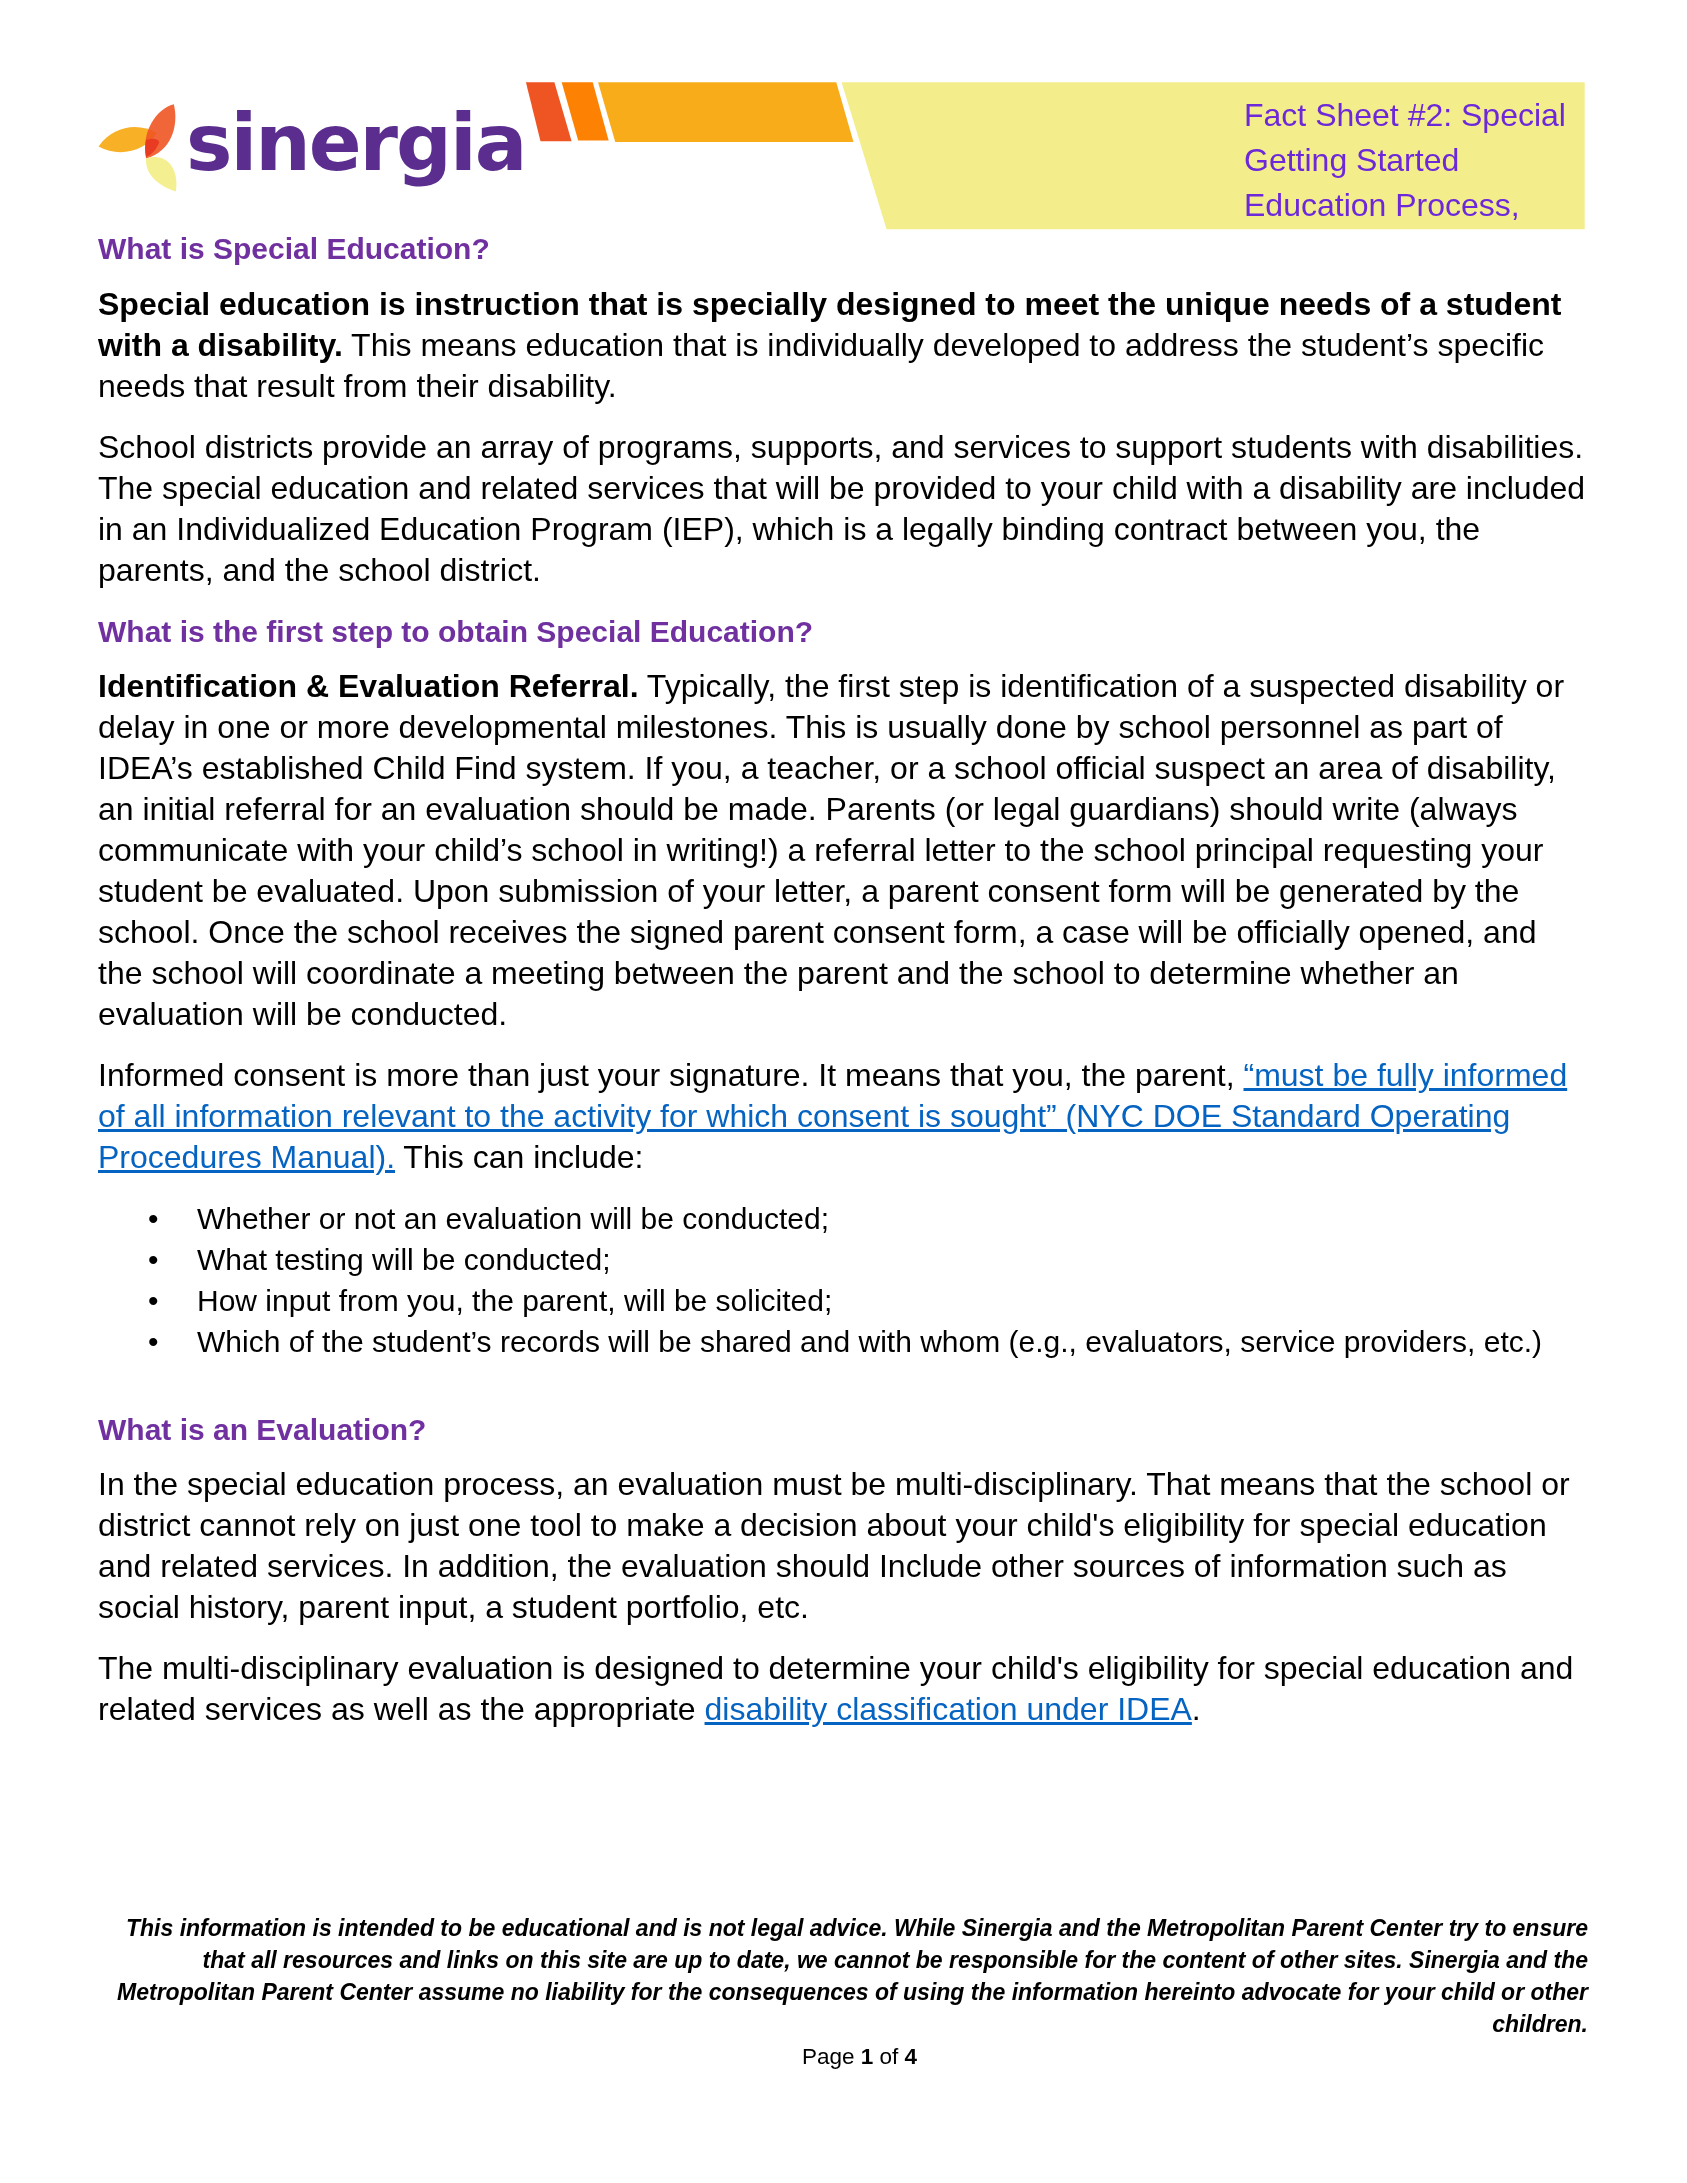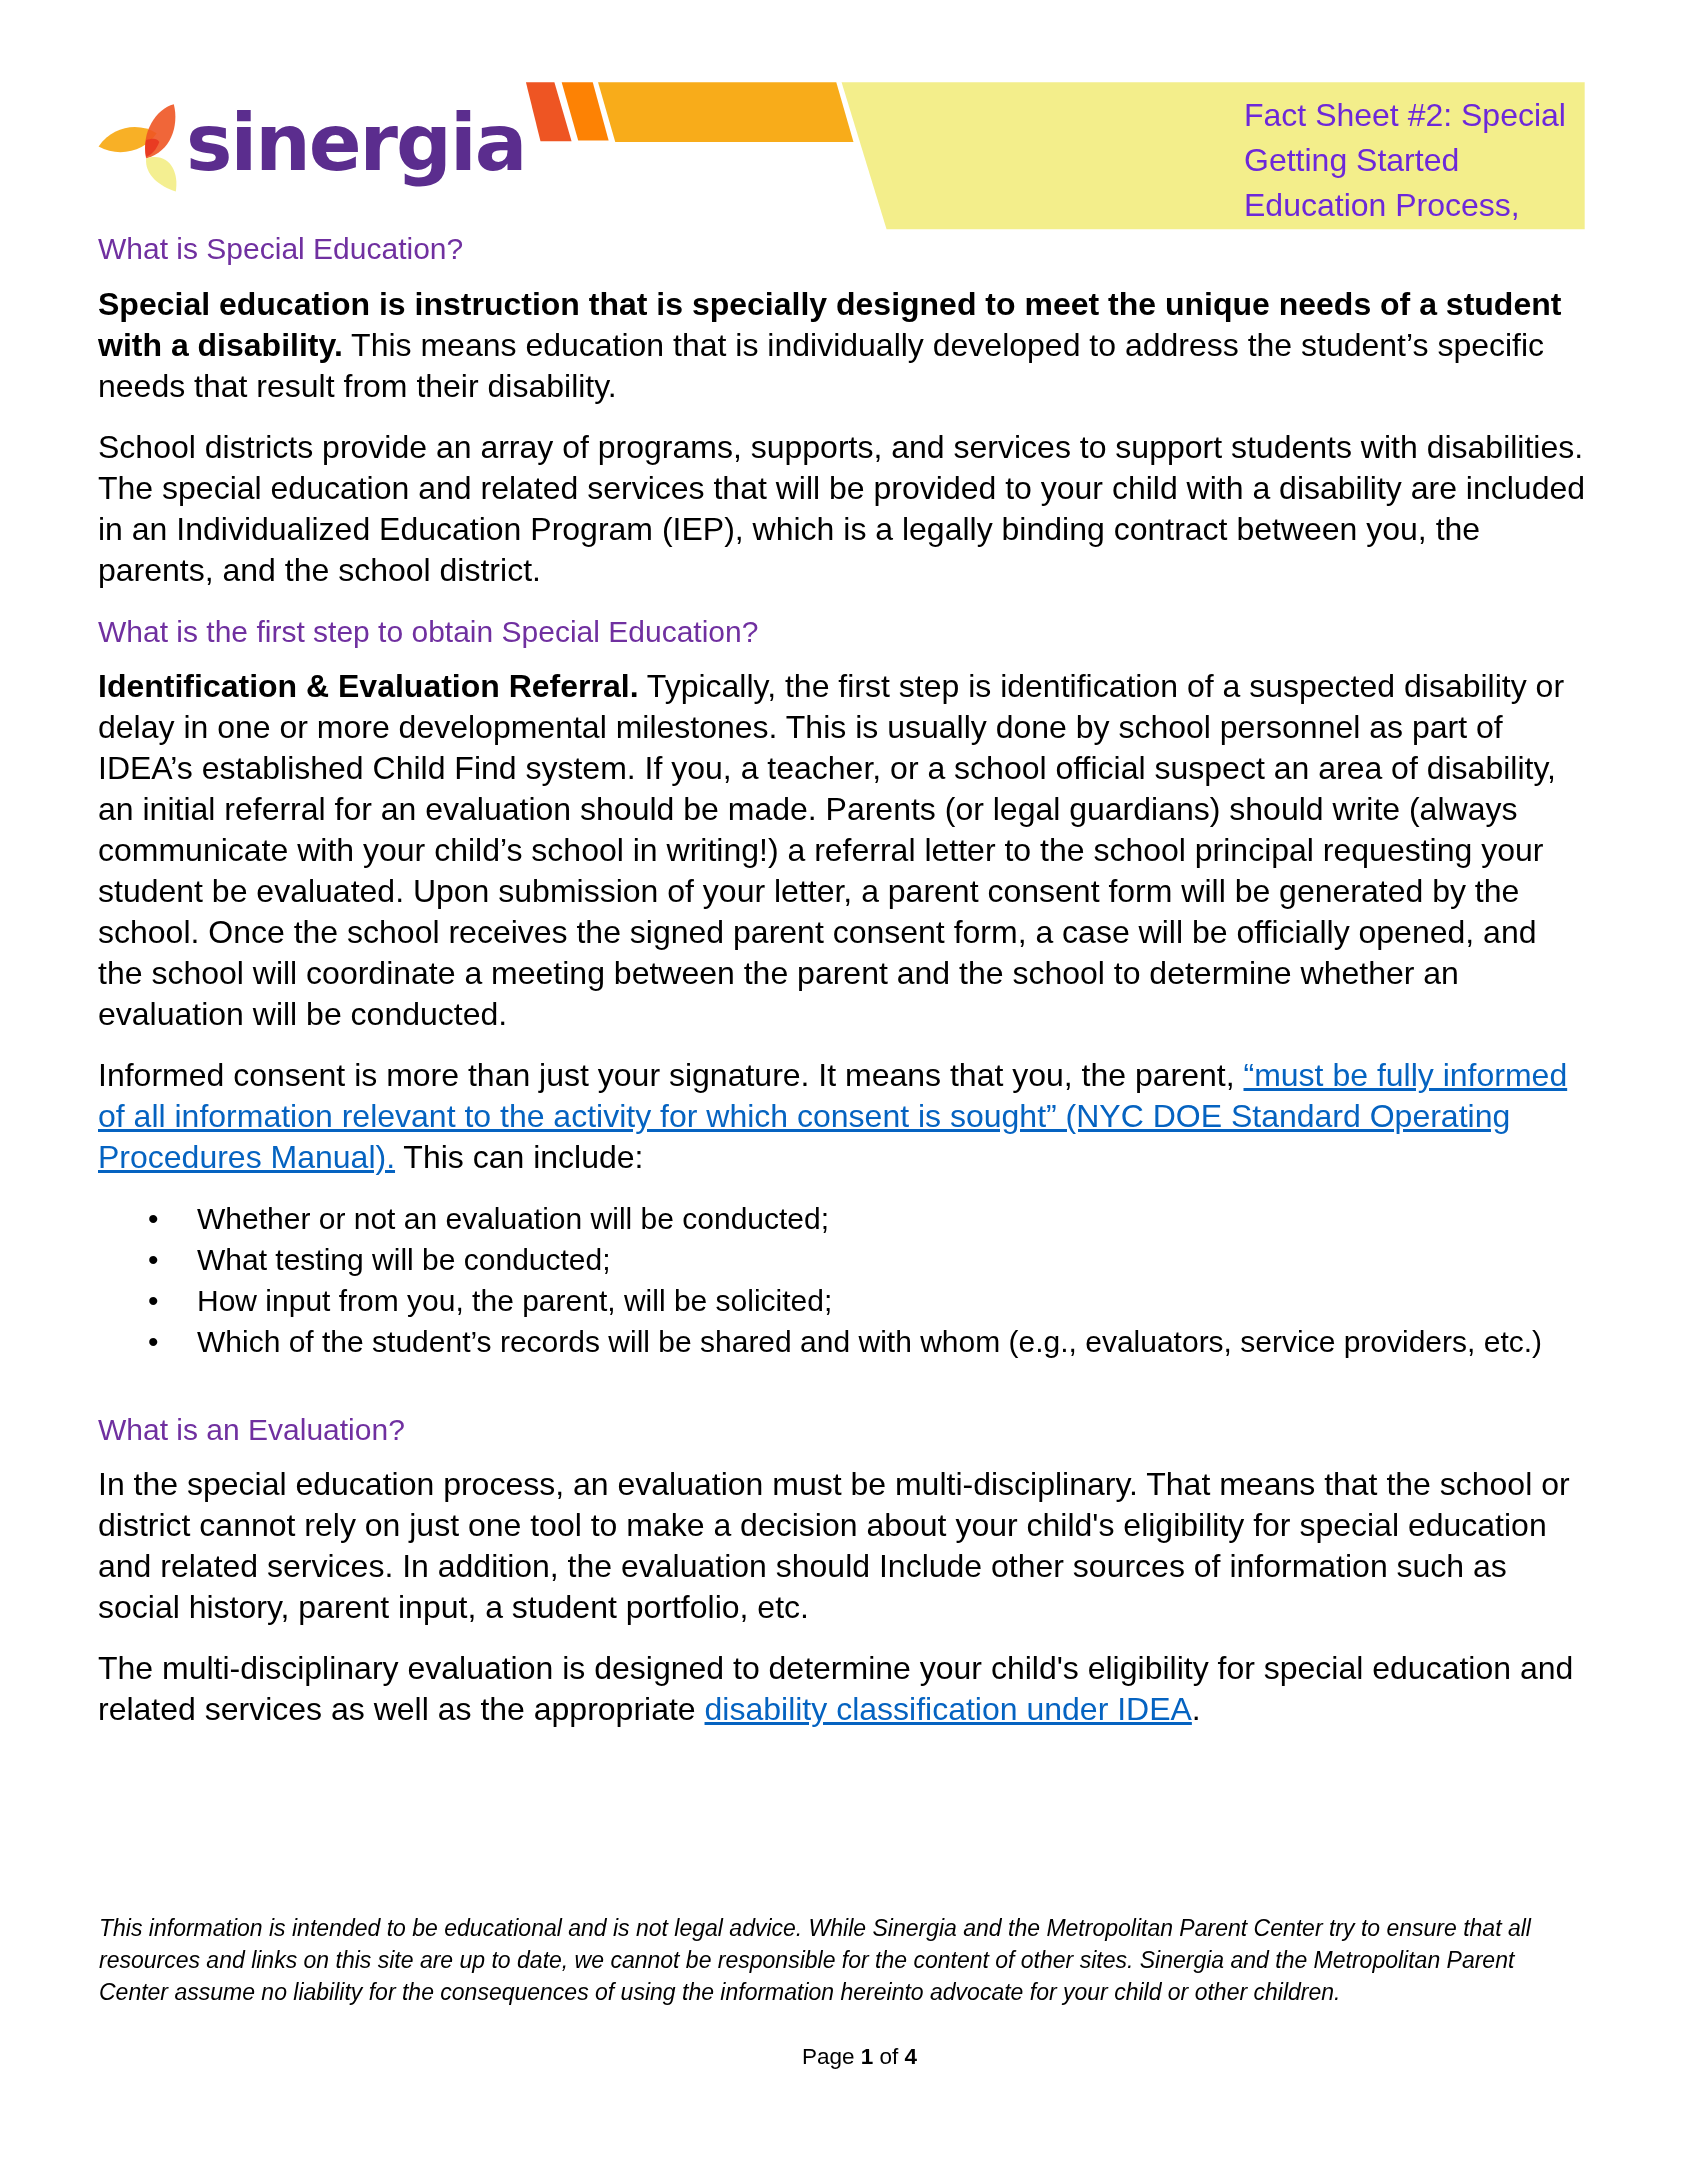--- a/index.html
+++ b/index.html
@@ -11,32 +11,32 @@
   .logo { position: absolute; left: 93px; top: 99px; width: 397px; height: 99px; }
   .logo svg { position: absolute; left: 0; top: 0; }
   .logo-text { position: absolute; left: 93px; top: 5.3px; font-family: "DejaVu Sans", sans-serif;
                font-weight: bold; font-size: 78px; color: #5b2d8e; letter-spacing: -2px; line-height: 1; }
   .banner { position: absolute; left: 516px; top: 73px; width: 1072px; height: 159px; }
   .fact-title { position: absolute; left: 1244px; top: 93px; width: 331px;
                 font-size: 32px; line-height: 45px; color: #6d28d9; }
 
   
   .content { position: absolute; left: 98px; top: 228px; width: 1489px; }
-  h2 { color: #7030a0; font-size: 30px; font-weight: normal; margin: 0 0 14.6px 0; line-height: 41px; }
+  h2 { color: #7030a0; font-size: 30px; font-weight: bold; margin: 0 0 14.6px 0; line-height: 41px; }
   p { font-size: 32px; line-height: 41px; margin: 0 0 20px 0; }
   b { font-weight: bold; }
   a { color: #0563c1; text-decoration: underline; }
   ul { list-style: none; margin: 0 0 20px 0; padding: 0; }
   ul li { font-size: 30px; line-height: 41px; position: relative; padding-left: 99px; }
   ul li .bullet { position: absolute; left: 50px; top: 0; }
   .spacer { height: 26.5px; }
 
   
-  .disclaimer { position: absolute; left: 99px; top: 1912px; width: 1489px; text-align: left;
-                font-style: italic; font-size: 23px; line-height: 32px; }
+  .disclaimer { position: absolute; left: 99px; top: 1912px; width: 1489px; text-align: right;
+                font-style: italic; font-size: 23px; line-height: 32px; font-weight: bold; }
   .page-num { position: absolute; left: 0; top: 2044px; width: 1687px; text-align: center; font-size: 22.5px; margin-left: 16px; }
 </style>
 </head>
 <body>
 
 <div class="page">
 
   <div class="logo">
     <svg width="93" height="99" viewBox="0 0 140 150">
       <path d="M8 72 C30 40, 70 35, 96 52 C80 78, 40 90, 8 72 Z" fill="#f8ac1a" opacity="0.95"></path>

